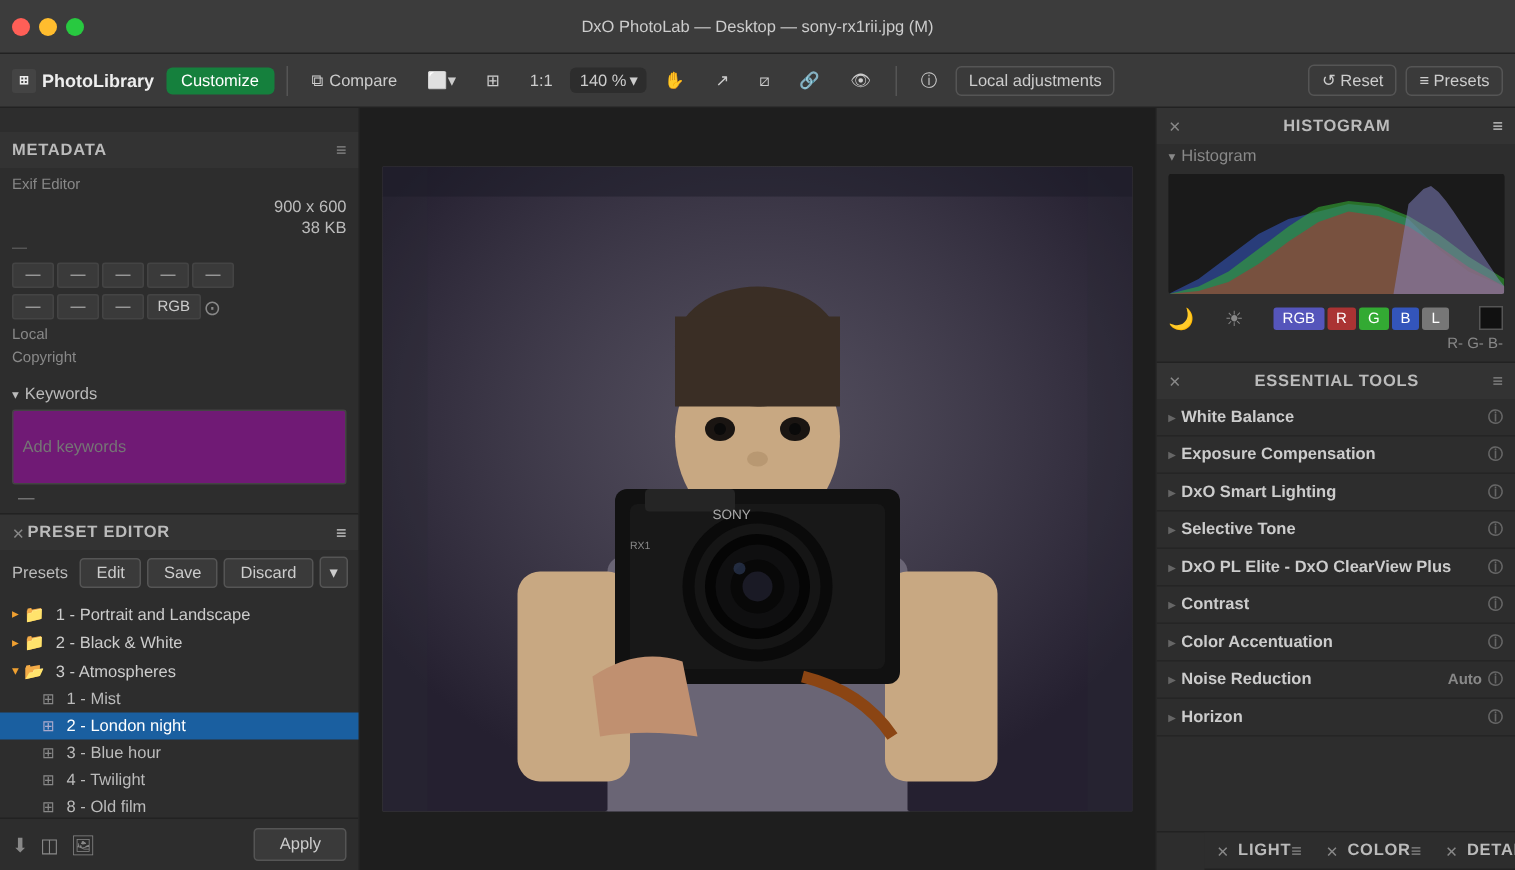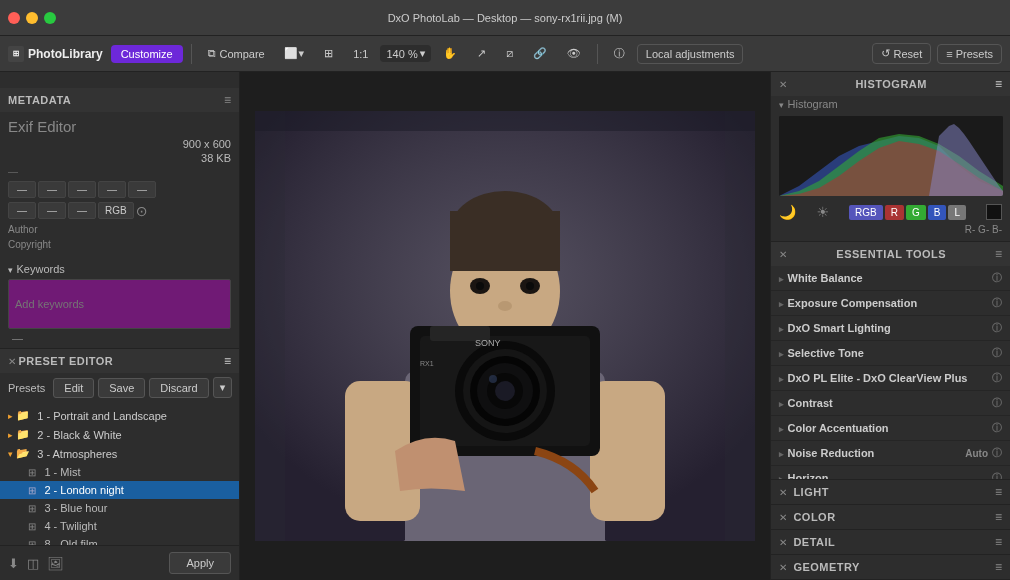--- a/index.html
+++ b/index.html
@@ -89,21 +89,21 @@
       color: #fff;
       padding: 3px 10px;
       border-radius: 4px;
       font-size: 11px;
       cursor: pointer;
       display: flex;
       align-items: center;
       gap: 4px;
     }
     .tb-btn.active {
-      background: #6d28d9;
+      background: #15803d;
     }
     .tb-btn-ghost {
       background: transparent;
       border: none;
       color: #ccc;
       padding: 3px 8px;
       border-radius: 4px;
       font-size: 11px;
       cursor: pointer;
       display: flex;
@@ -546,22 +546,23 @@
     }
     .et-item-info {
       color: #666;
       font-size: 10px;
       margin-left: 4px;
     }
 
     
     .bottom-panels {
       display: flex;
-      flex-direction: column;
+      flex-direction: row;
       border-top: 1px solid #222;
+      padding-left: 32px;
     }
     .bottom-panel-item {
       display: flex;
       align-items: center;
       justify-content: space-between;
       padding: 5px 8px;
       border-bottom: 1px solid #222;
       cursor: pointer;
       background: #2d2d2d;
     }
@@ -652,21 +653,21 @@
   <div class="left-panel">
 
     <div class="panel-section">
       <div class="panel-header">
         <span class="panel-header-title">METADATA</span>
         <div class="panel-header-actions">
           <span class="panel-close-btn menu-dots"></span>
         </div>
       </div>
       <div class="metadata-content">
-        <div style="font-size:15px;color:#888;margin-bottom:3px;">Exif Editor</div>
+        <div style="font-size:10px;color:#888;margin-bottom:3px;">Exif Editor</div>
         <div class="metadata-row">
           <span></span>
           <span class="metadata-value">900 x 600</span>
         </div>
         <div class="metadata-row">
           <span></span>
           <span class="metadata-value">38 KB</span>
         </div>
         <div style="font-size:10px;color:#666;margin:2px 0;">—</div>
         <div class="exif-row">
@@ -677,21 +678,21 @@
           <span class="exif-cell">—</span>
         </div>
         <div class="exif-row">
           <span class="exif-cell">—</span>
           <span class="exif-cell">—</span>
           <span class="exif-cell">—</span>
           <span class="exif-rgb">RGB</span>
           <span class="exif-portrait">⊙</span>
         </div>
         <div class="author-field">
-          <span class="author-label">Author</span>
+          <span class="author-label">Local</span>
         </div>
         <div class="author-field">
           <span class="author-label">Copyright</span>
         </div>
       </div>
       <div class="keyword-section">
         <div class="keyword-header">
           <span class="triangle-down"></span>
           <span>Keywords</span>
         </div>

